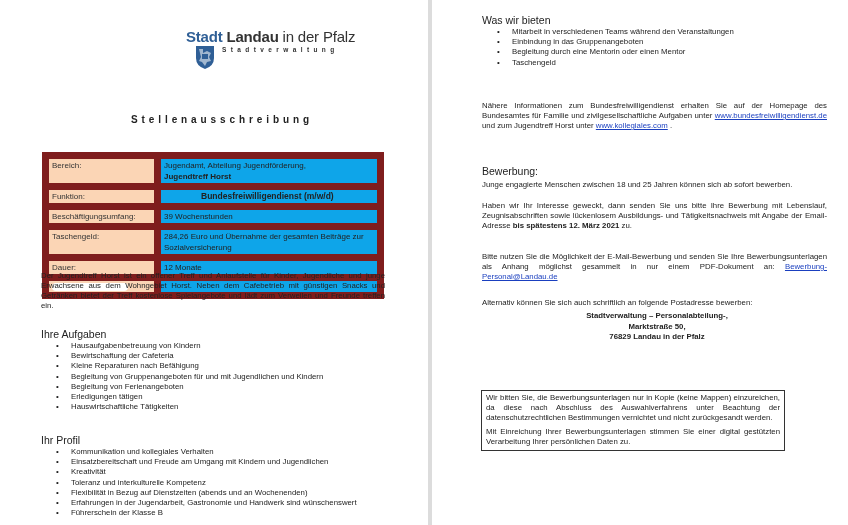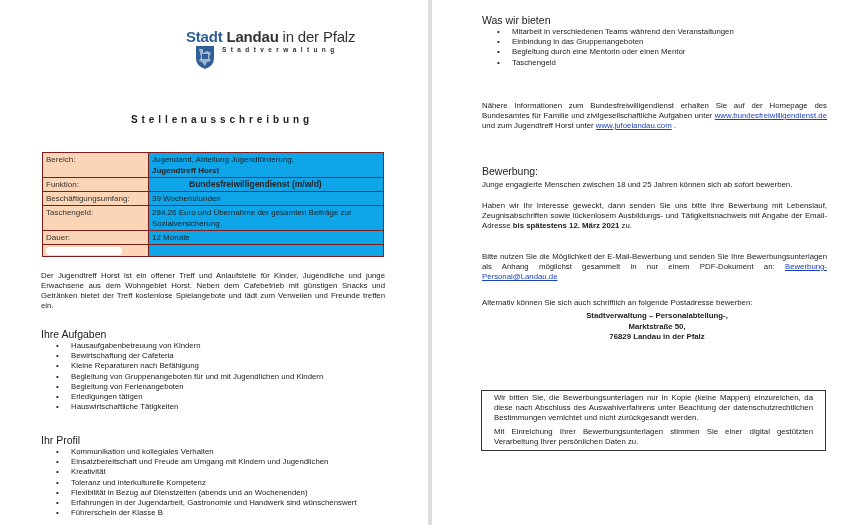--- a/index.html
+++ b/index.html
@@ -16,38 +16,38 @@
   .logo-title .stadt { color:#2f5f96; font-weight:bold; }
   .logo-title .landau { color:#333; font-weight:bold; }
   .logo-title .rest { color:#333; }
   .logo-sub { position:absolute; left:36px; top:18px; font-size:6.5px; letter-spacing:4.4px; font-weight:bold; color:#333; }
   .coat { position:absolute; left:8px; top:16px; width:22px; height:26px; }
 
   .doc-title { position:absolute; left:0; width:428px; top:100px; text-align:center; font-size:10px; font-weight:bold; letter-spacing:3.9px; color:#222; }
 
   
   table.info { position:absolute; left:34px; top:138px; width:342px; border-collapse:collapse; font-size:8px; }
-  table.info td { border:1px solid #7f1d1d; padding:1px 3px; vertical-align:top; line-height:11px; }
+  table.info td { border:7px solid #7f1d1d; padding:1px 3px; vertical-align:top; line-height:11px; }
   table.info td.k { background:#fbd5b5; width:99px; color:#333; }
   table.info td.v { background:#0ea5e9; color:#222; }
   table.info td.v.bold { font-weight:bold; }
   table.info td.v.big { font-size:8.5px;padding-left:40px; }
   .redact { display:block; width:76px; height:8px; background:#fff; border-radius:4px; margin-top:1px; }
 
   .para { position:absolute; font-size:7.8px; line-height:10px; text-align:justify; color:#222; }
   h3 { position:absolute; margin:0; font-weight:normal; font-size:10.5px; color:#222; }
   ul.bul { position:absolute; margin:0; padding:0; list-style:none; font-size:7.8px; line-height:10.2px; color:#222; }
   ul.bul li { position:relative; padding-left:30px; }
   ul.bul li::before { content:"\2022"; position:absolute; left:15px; top:0; font-size:8px; }
 
   a.link { color:#1a3fbf; text-decoration:underline; }
 
   .addr { position:absolute; left:482px; width:350px; top:311px; text-align:center; font-size:7.8px; line-height:10.5px; font-weight:bold; color:#222; }
 
-  .box { position:absolute; left:481px; top:390px; width:345px; border:1px solid #333; padding:2px 12px; font-size:7.8px; line-height:10px; text-align:justify; color:#222; box-sizing:border-box; }
+  .box { position:absolute; left:481px; top:390px; width:304px; border:1px solid #333; padding:2px 4px; font-size:7.8px; line-height:10px; text-align:justify; color:#222; box-sizing:border-box; }
   .box p { margin:0 0 4px 0; }
   .box p:last-child { margin-bottom:1px; }
 </style>
 </head>
 <body>
 
 <div class="page" id="left">
   <div class="logo">
     <div class="logo-title">
       <span class="stadt">Stadt</span>
@@ -125,21 +125,21 @@
 <div class="page" id="right"></div>
 
 <h3 style="left:482px; top:14px;">Was wir bieten</h3>
 <ul class="bul" style="left:482px; top:27px; width:350px;">
   <li>Mitarbeit in verschiedenen Teams während den Veranstaltungen</li>
   <li>Einbindung in das Gruppenangeboten</li>
   <li>Begleitung durch eine Mentorin oder einen Mentor</li>
   <li>Taschengeld</li>
 </ul>
 
-<div class="para" style="left:482px; top:101px; width:345px;"><span>Nähere Informationen zum Bundesfreiwilligendienst erhalten Sie auf der Homepage des Bundesamtes für Familie und zivilgesellschaftliche Aufgaben unter </span><a class="link" href="#">www.bundesfreiwilligendienst.de</a><span> und zum Jugendtreff Horst unter </span><a class="link" href="#">www.jufoelandau.com</a><span> .</span></div>
+<div class="para" style="left:482px; top:101px; width:345px;"><span>Nähere Informationen zum Bundesfreiwilligendienst erhalten Sie auf der Homepage des Bundesamtes für Familie und zivilgesellschaftliche Aufgaben unter </span><a class="link" href="#">www.bundesfreiwilligendienst.de</a><span> und zum Jugendtreff Horst unter </span><a class="link" href="#">www.kollegiales.com</a><span> .</span></div>
 
 <h3 style="left:482px; top:165px;">Bewerbung:</h3>
 <div class="para" style="left:482px; top:180px; width:345px;">Junge engagierte Menschen zwischen 18 und 25 Jahren können sich ab sofort bewerben.</div>
 <div class="para" style="left:482px; top:201px; width:345px;"><span>Haben wir Ihr Interesse geweckt, dann senden Sie uns bitte Ihre Bewerbung mit Lebenslauf, Zeugnisabschriften sowie lückenlosem Ausbildungs- und Tätigkeitsnachweis mit Angabe der Email-Adresse </span><b>bis spätestens 12. März 2021</b><span> zu.</span></div>
 <div class="para" style="left:482px; top:252px; width:345px;"><span>Bitte nutzen Sie die Möglichkeit der E-Mail-Bewerbung und senden Sie Ihre Bewerbungsunterlagen als Anhang möglichst gesammelt in nur einem PDF-Dokument an: </span><a class="link" href="#">Bewerbung-Personal@Landau.de</a></div>
 <div class="para" style="left:482px; top:298px; width:345px; text-align:left;">Alternativ können Sie sich auch schriftlich an folgende Postadresse bewerben:</div>
 <div class="addr">
   <div>Stadtverwaltung – Personalabteilung-,</div>
   <div>Marktstraße 50,</div>
   <div>76829 Landau in der Pfalz</div>

